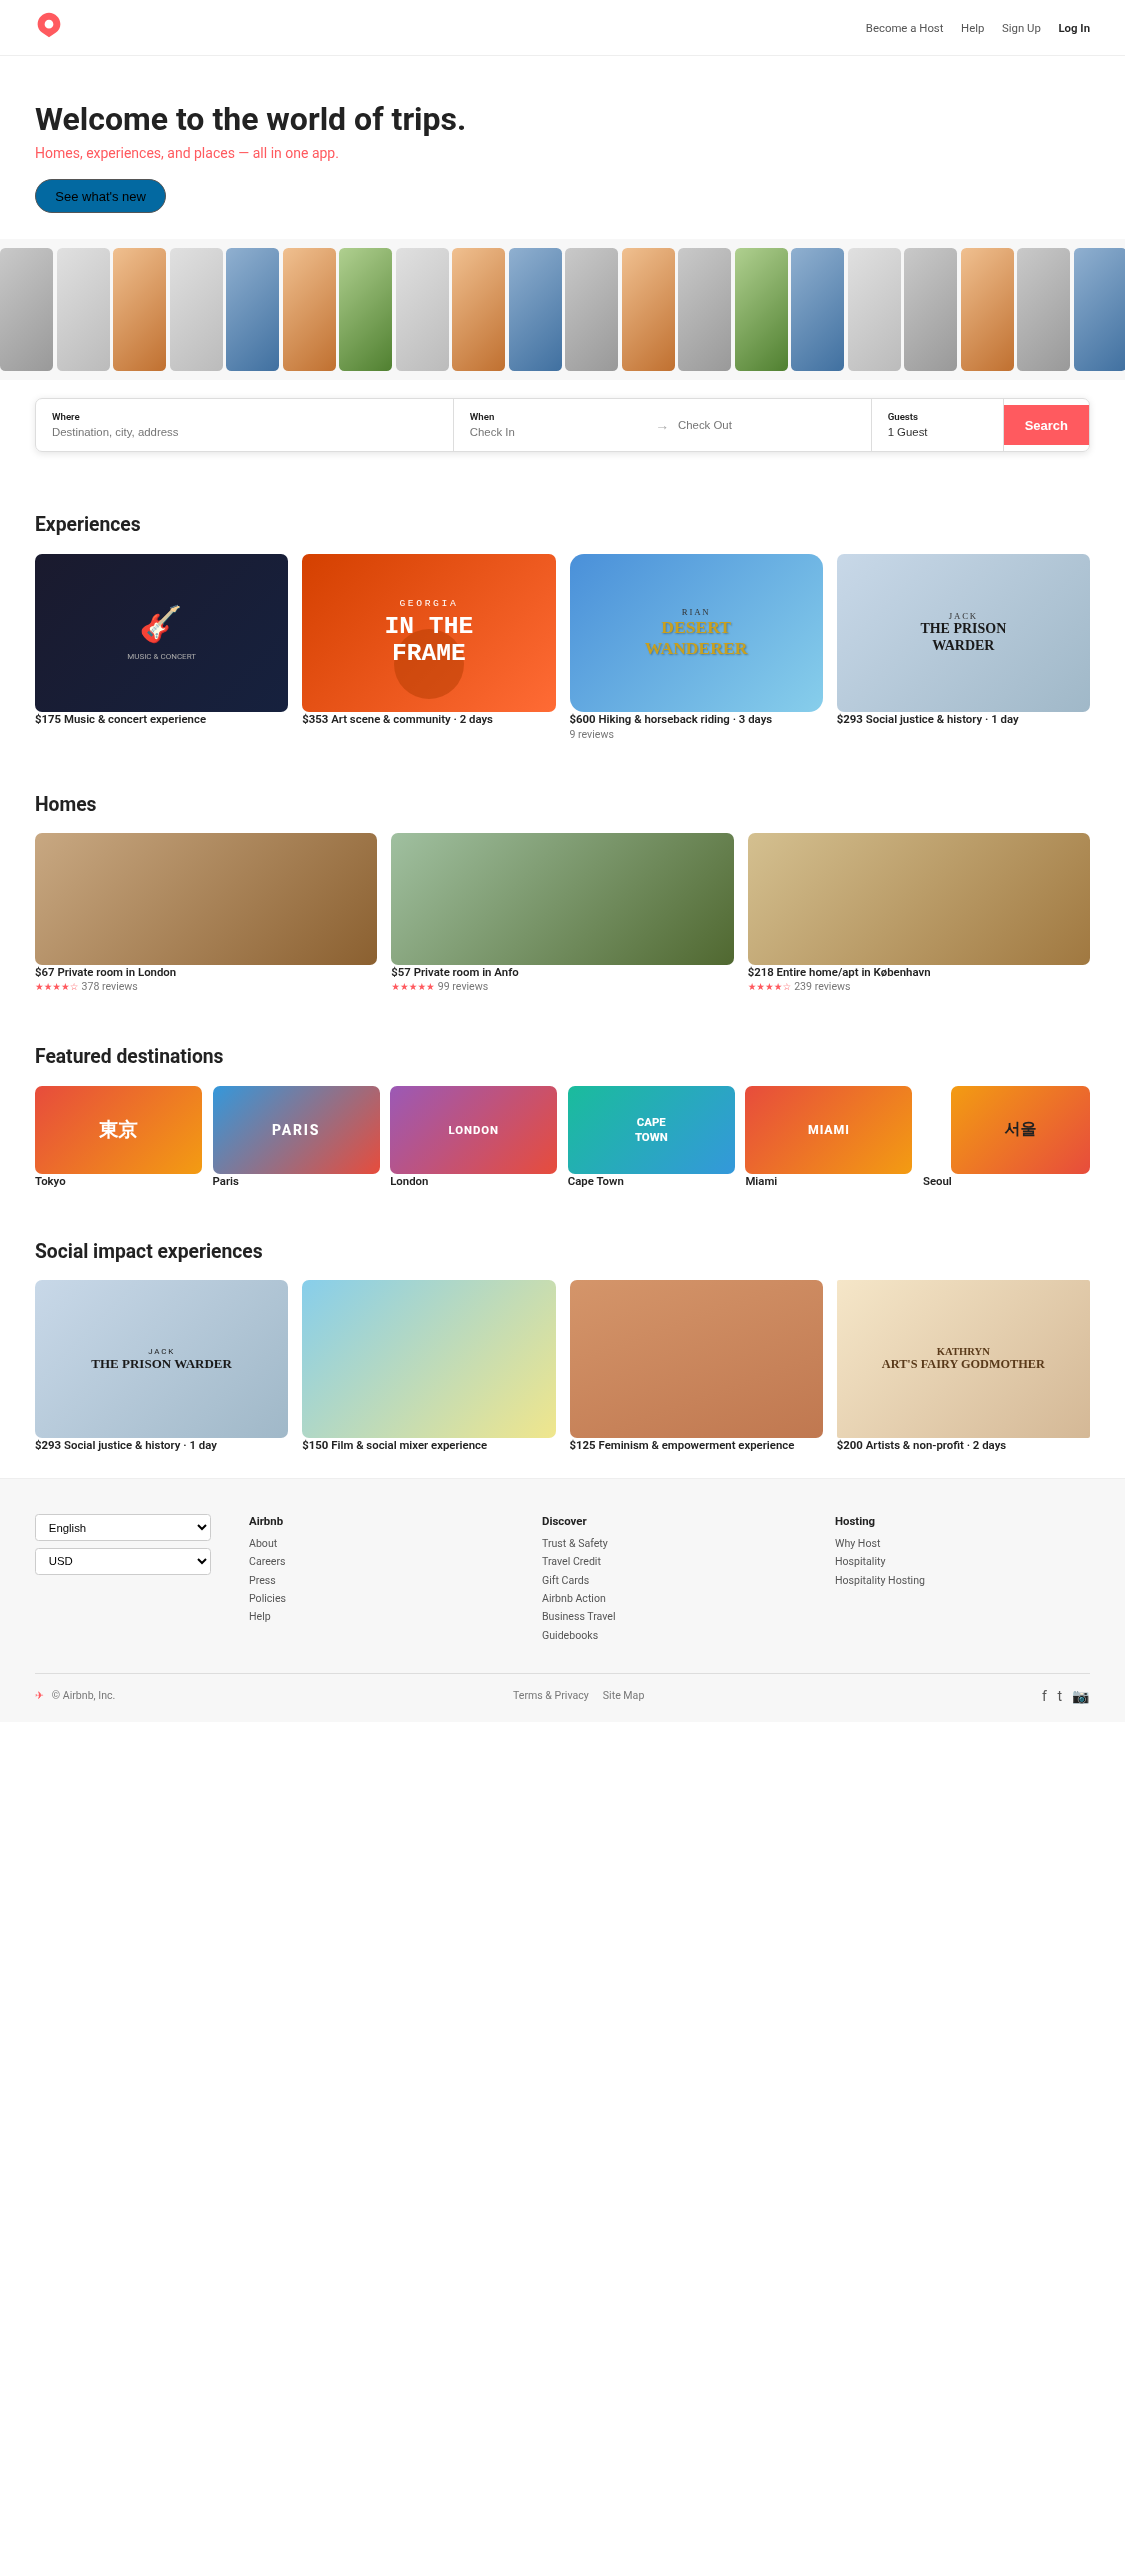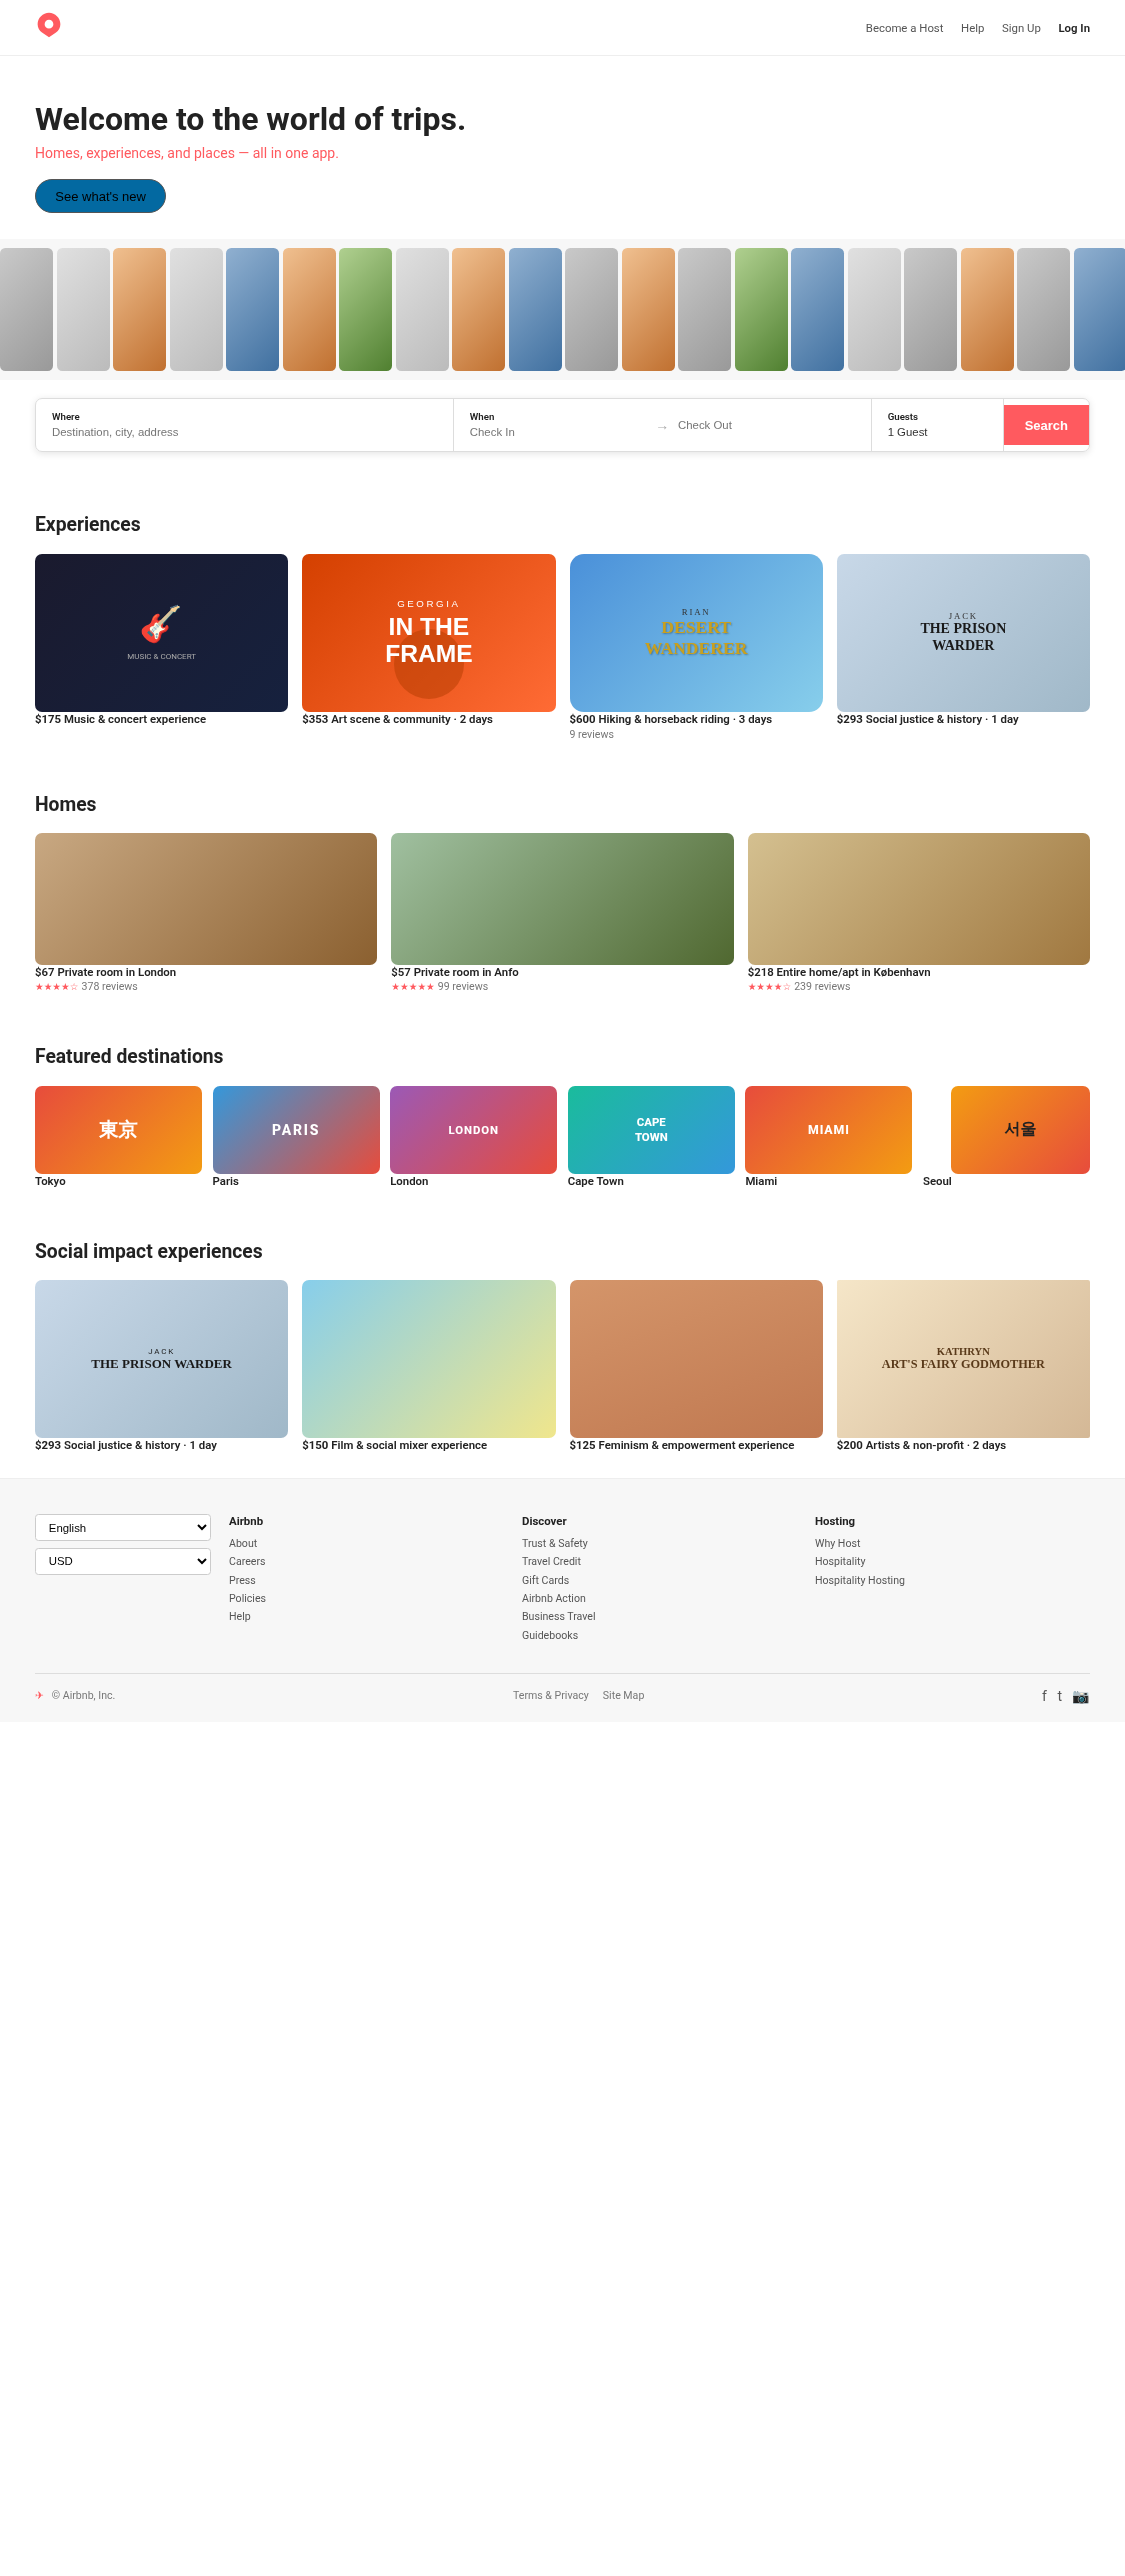--- a/index.html
+++ b/index.html
@@ -78,31 +78,31 @@
     .dest-seoul { background: linear-gradient(135deg, #f39c12, #e74c3c); border-radius: 7px; height: 88px; display: flex; align-items: center; justify-content: center; color: #222; font-size: 11.4px; font-weight: 700; margin-left: 28px; }
 
     
     .img-prison2 { background: linear-gradient(135deg, #c8d8e8, #a0b8c8); border-radius: 7px; height: 158px; display: flex; align-items: center; justify-content: center; }
     .img-beach { background: linear-gradient(135deg, #87ceeb, #f0e68c); border-radius: 7px; height: 158px; }
     .img-empowerment { background: linear-gradient(160deg, #d4956a, #c07850); border-radius: 7px; height: 158px; }
     .img-art { background: linear-gradient(135deg, #f5e6c8, #d4b896); border-radius: 2px; height: 158px; }
 
     
     .footer { background: #f7f7f7; border-top: 0.9px solid #eee; padding: 35px 35px 17.6px; }
-    .footer-top { display: grid; grid-template-columns: 176px 1fr 1fr 1fr; gap: 18px; margin-bottom: 26px; }
+    .footer-top { display: grid; grid-template-columns: 176px 1fr 1fr 1fr; gap: 38px; margin-bottom: 26px; }
     .footer-lang { display: flex; flex-direction: column; gap: 7px; }
     .footer-select { border: 0.9px solid #ccc; border-radius: 3.5px; padding: 5.3px 8.8px; font-size: 11.4px; background: #fff; cursor: pointer; }
     .footer-col h4 { font-size: 11.4px; font-weight: 700; margin-bottom: 8.8px; color: #222; }
     .footer-col a { display: block; font-size: 10.6px; color: #555; text-decoration: none; margin-bottom: 5.3px; }
     .footer-bottom { border-top: 0.9px solid #ddd; padding-top: 14px; display: flex; justify-content: space-between; align-items: center; font-size: 10.6px; color: #777; }
     .footer-bottom-links { display: flex; gap: 14px; }
     .footer-social { display: flex; gap: 10.6px; font-size: 14px; }
 
     
-    .georgia-text { font-family: Liberation Sans, sans-serif; }
+    .georgia-text { font-family: Liberation Mono, monospace; }
     .georgia-text .top { font-size: 8.8px; letter-spacing: 1.8px; margin-bottom: 3.5px; }
     .georgia-text .main { font-size: 23px; font-weight: 900; line-height: 1; }
     .desert-text { font-family: serif; }
     .prison-text { font-family: serif; }
 
     .price-bold { font-weight: 700; }
   </style>
 </head>
 <body>
 

